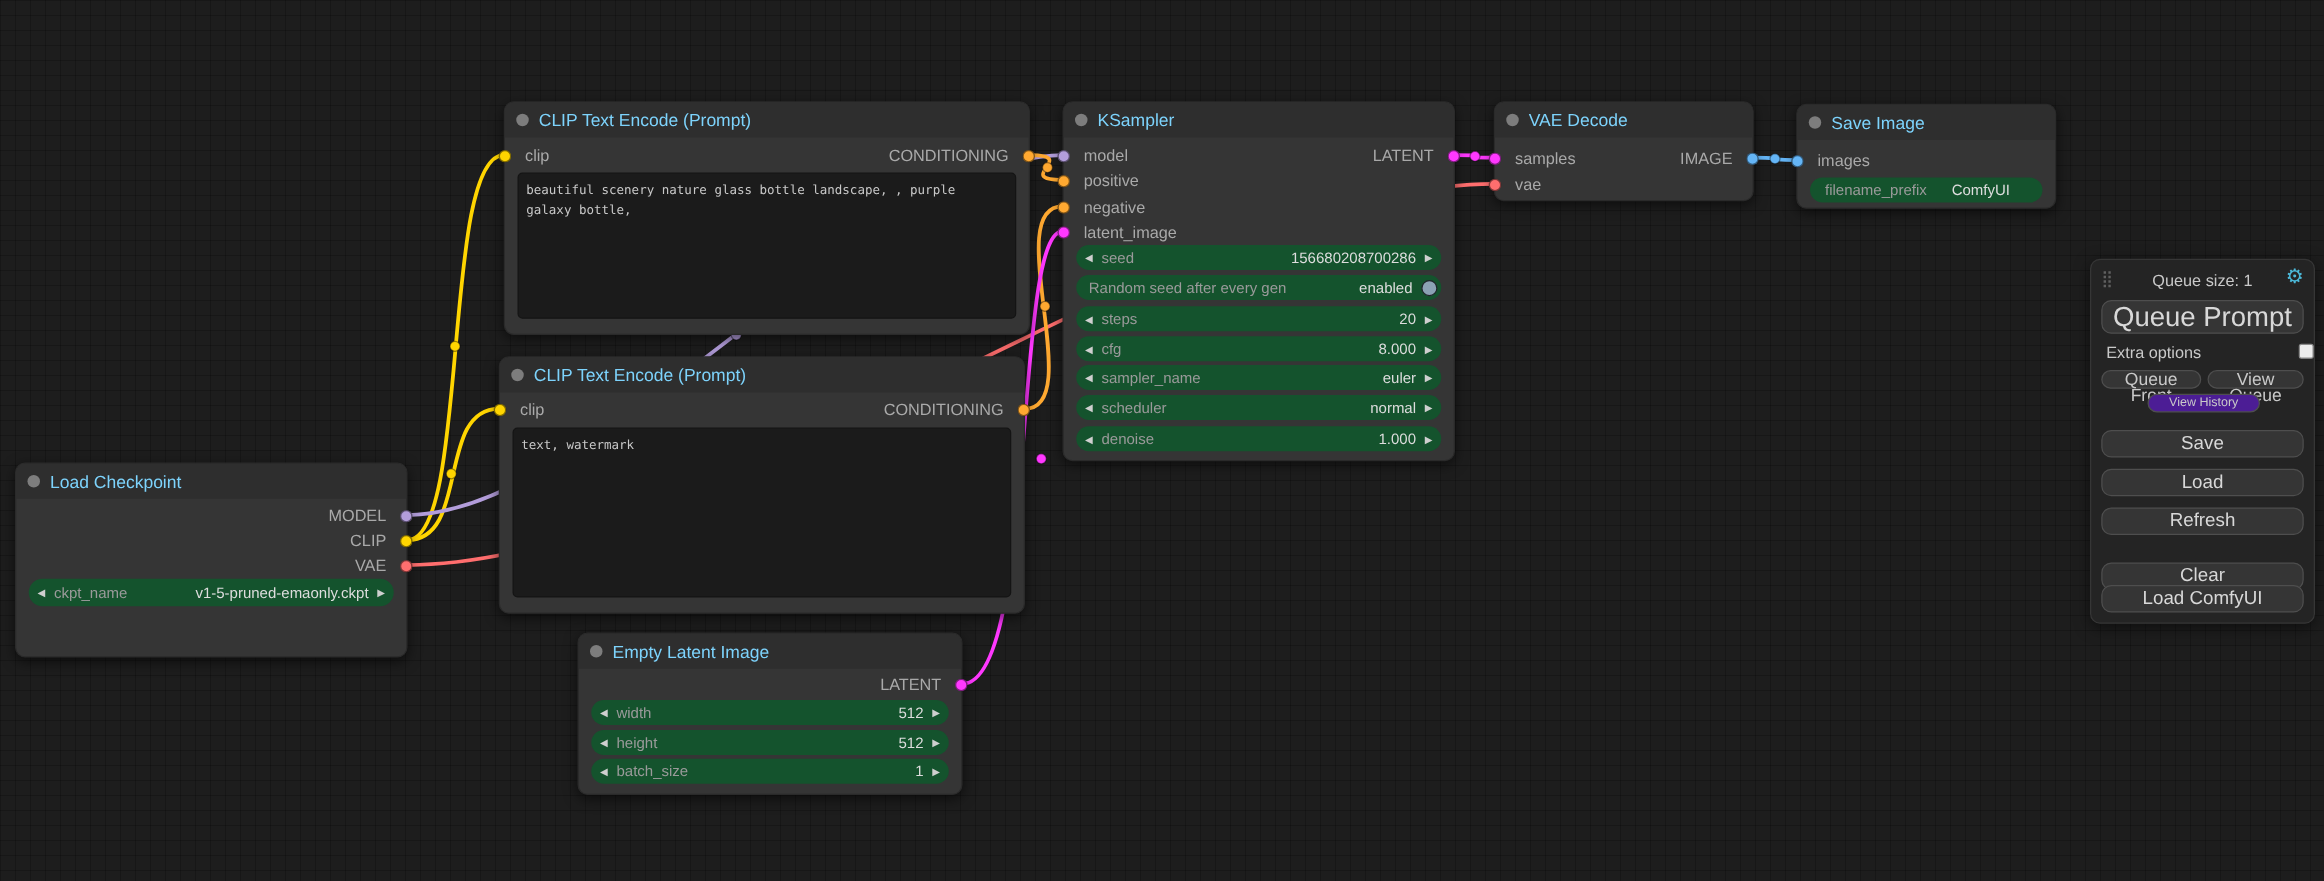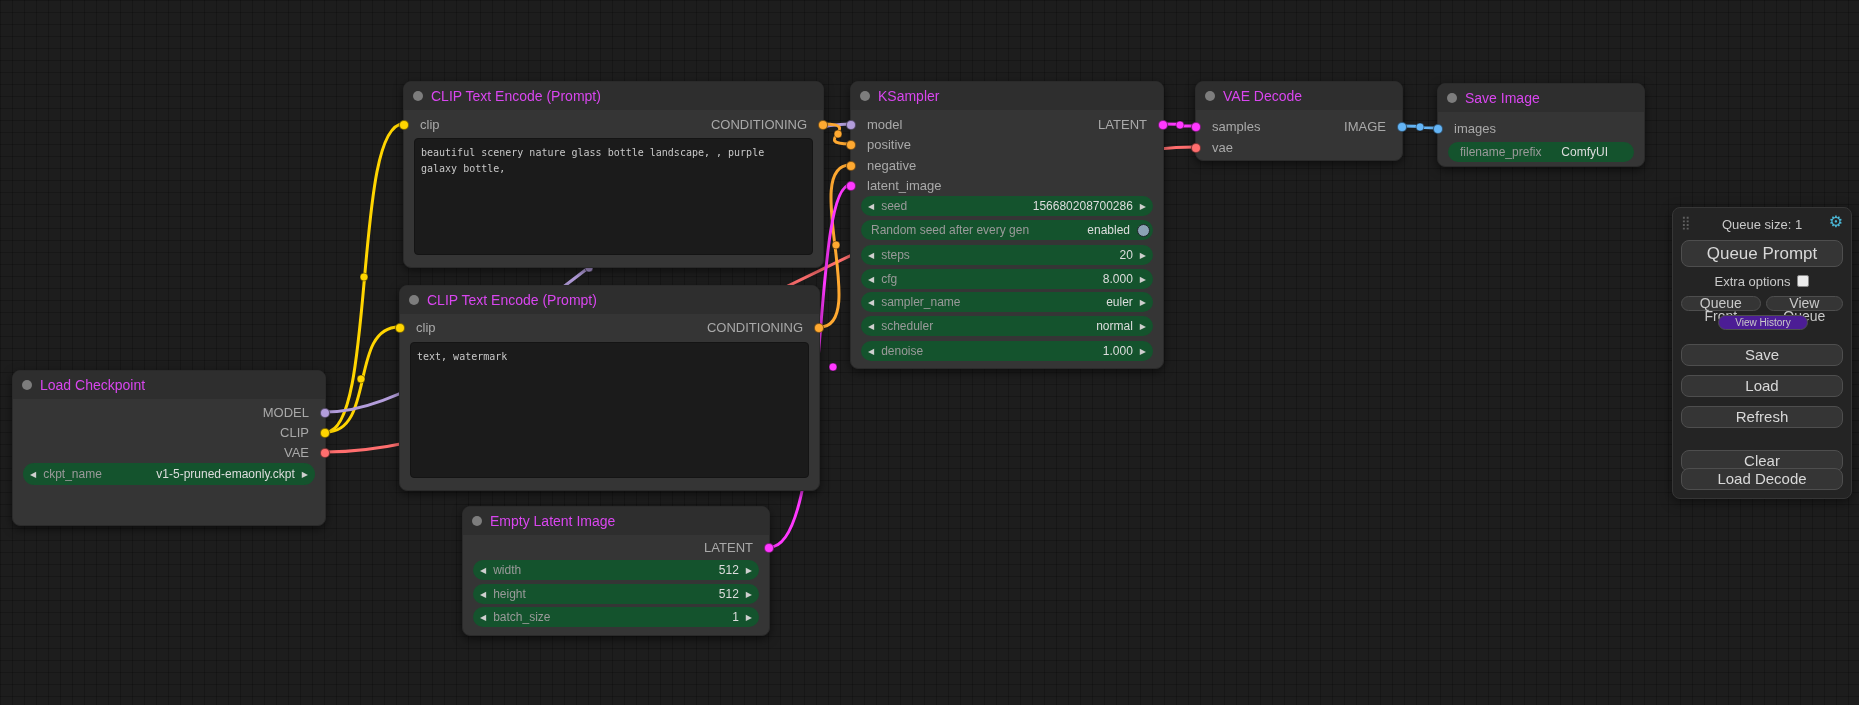--- a/index.html
+++ b/index.html
@@ -10,21 +10,21 @@
       linear-gradient(rgba(0,0,0,0.20) 1px, transparent 1px),
       linear-gradient(90deg, rgba(0,0,0,0.20) 1px, transparent 1px);
     background-size:12px 12px; }
   #wires { position:absolute; left:0; top:0; width:1859px; height:705px; z-index:1; }
 
   .node { position:absolute; background:#353535; border-radius:8px; z-index:2;
           box-shadow:0 3px 10px rgba(0,0,0,0.55); border:1px solid #2a2a2a; }
   .ntitle { position:absolute; top:0; left:0; right:0; height:28px; background:#2e2e2e;
             border-radius:7px 7px 0 0; display:flex; align-items:center; padding-left:9px; gap:8px; }
   .tdot { width:10px; height:10px; border-radius:50%; background:#7d7d7d; flex:0 0 auto; }
-  .ttext { color:#d946ef; font-size:14px; white-space:nowrap; }
+  .ttext { color:#7dd3fc; font-size:14px; white-space:nowrap; }
 
   .srow { position:absolute; left:0; right:0; height:18px; line-height:18px; font-size:13px; color:#a9a9a9; }
   .in-label { position:absolute; left:16px; }
   .out-label { position:absolute; right:16px; }
   .pdot { position:absolute; width:10px; height:10px; border-radius:50%; top:4px; border:1px solid rgba(0,0,0,0.5); }
   .pdot.inp { left:-5px; } .pdot.outp { right:-5px; }
   .c-model{background:#B39DDB} .c-clip{background:#FFD500} .c-vae{background:#FF6E6E}
   .c-cond{background:#FFA931} .c-latent{background:#FF38FF} .c-image{background:#64B5F6}
 
   .widget { position:absolute; left:10px; right:10px; height:20px; background:#14532d;
@@ -41,24 +41,24 @@
               color:#c8c8c8; white-space:pre-wrap; word-break:break-word; }
 
   #queue { position:absolute; left:1672px; top:207px; width:180px; height:292px; background:#242424;
            border:1px solid #363636; border-radius:8px; box-shadow:0 3px 12px rgba(0,0,0,0.5);
            z-index:3; color:#cccccc; }
   .qsize { position:absolute; top:9px; left:0; right:0; text-align:center; font-size:13px; color:#c9c9c9; }
   .qdrag { position:absolute; left:8px; top:8px; color:#5f5f5f; font-size:13px; line-height:13px; cursor:grab; }
   .qgear { position:absolute; right:8px; top:6px; color:#4cb9d9; font-size:16px; line-height:16px; cursor:pointer; }
   .qbtn { position:absolute; left:8px; right:8px; background:#353535; border:1px solid #4e4e4e;
           border-radius:8px; color:#d8d8d8; text-align:center; cursor:pointer; }
-  .qbtn.big { top:32px; height:27px; line-height:25px; font-size:17px; }
+  .qbtn.big { top:32px; height:27px; line-height:25px; font-size:22px; }
   .qbtn.std { height:22px; line-height:20px; font-size:15px; }
   .qextras { position:absolute; top:64px; left:0; right:0; height:18px; display:flex;
-             align-items:center; justify-content:center; font-size:13px; color:#c9c9c9; }
+             align-items:center; justify-content:space-between; font-size:13px; color:#c9c9c9;padding-left:12px; }
   .qcheck { width:12px; height:12px; background:#ececec; border:1px solid #8a8a8a; border-radius:2px;
             margin-left:7px; cursor:pointer; }
   .qsmallrow { position:absolute; top:88px; left:8px; right:8px; display:flex; gap:5px; }
   .qsmall { flex:1 1 auto; background:#353535; border:1px solid #4e4e4e; border-radius:8px;
             color:#c9c9c9; font-size:14px; line-height:13px; height:15px; text-align:center; cursor:pointer; }
   .qhistory { position:absolute; top:107px; left:45px; width:90px; height:15px; background:#4c1d95;
               border:1px solid #4e4e4e; border-radius:8px; color:#c9c9c9; font-size:10px;
               line-height:13px; text-align:center; cursor:pointer; }
 </style>
 </head>
@@ -286,16 +286,16 @@
     <div class="qsmallrow">
       <div class="qsmall">Queue Front</div>
       <div class="qsmall">View Queue</div>
     </div>
     <div class="qhistory">View History</div>
 
     <div class="qbtn std" style="top:136px">Save</div>
     <div class="qbtn std" style="top:167px">Load</div>
     <div class="qbtn std" style="top:198px">Refresh</div>
     <div class="qbtn std" style="top:242px">Clear</div>
-    <div class="qbtn std" style="top:260px">Load Decode</div>
+    <div class="qbtn std" style="top:260px">Load ComfyUI</div>
   </div>
 
 </div>
 
 </body></html>

